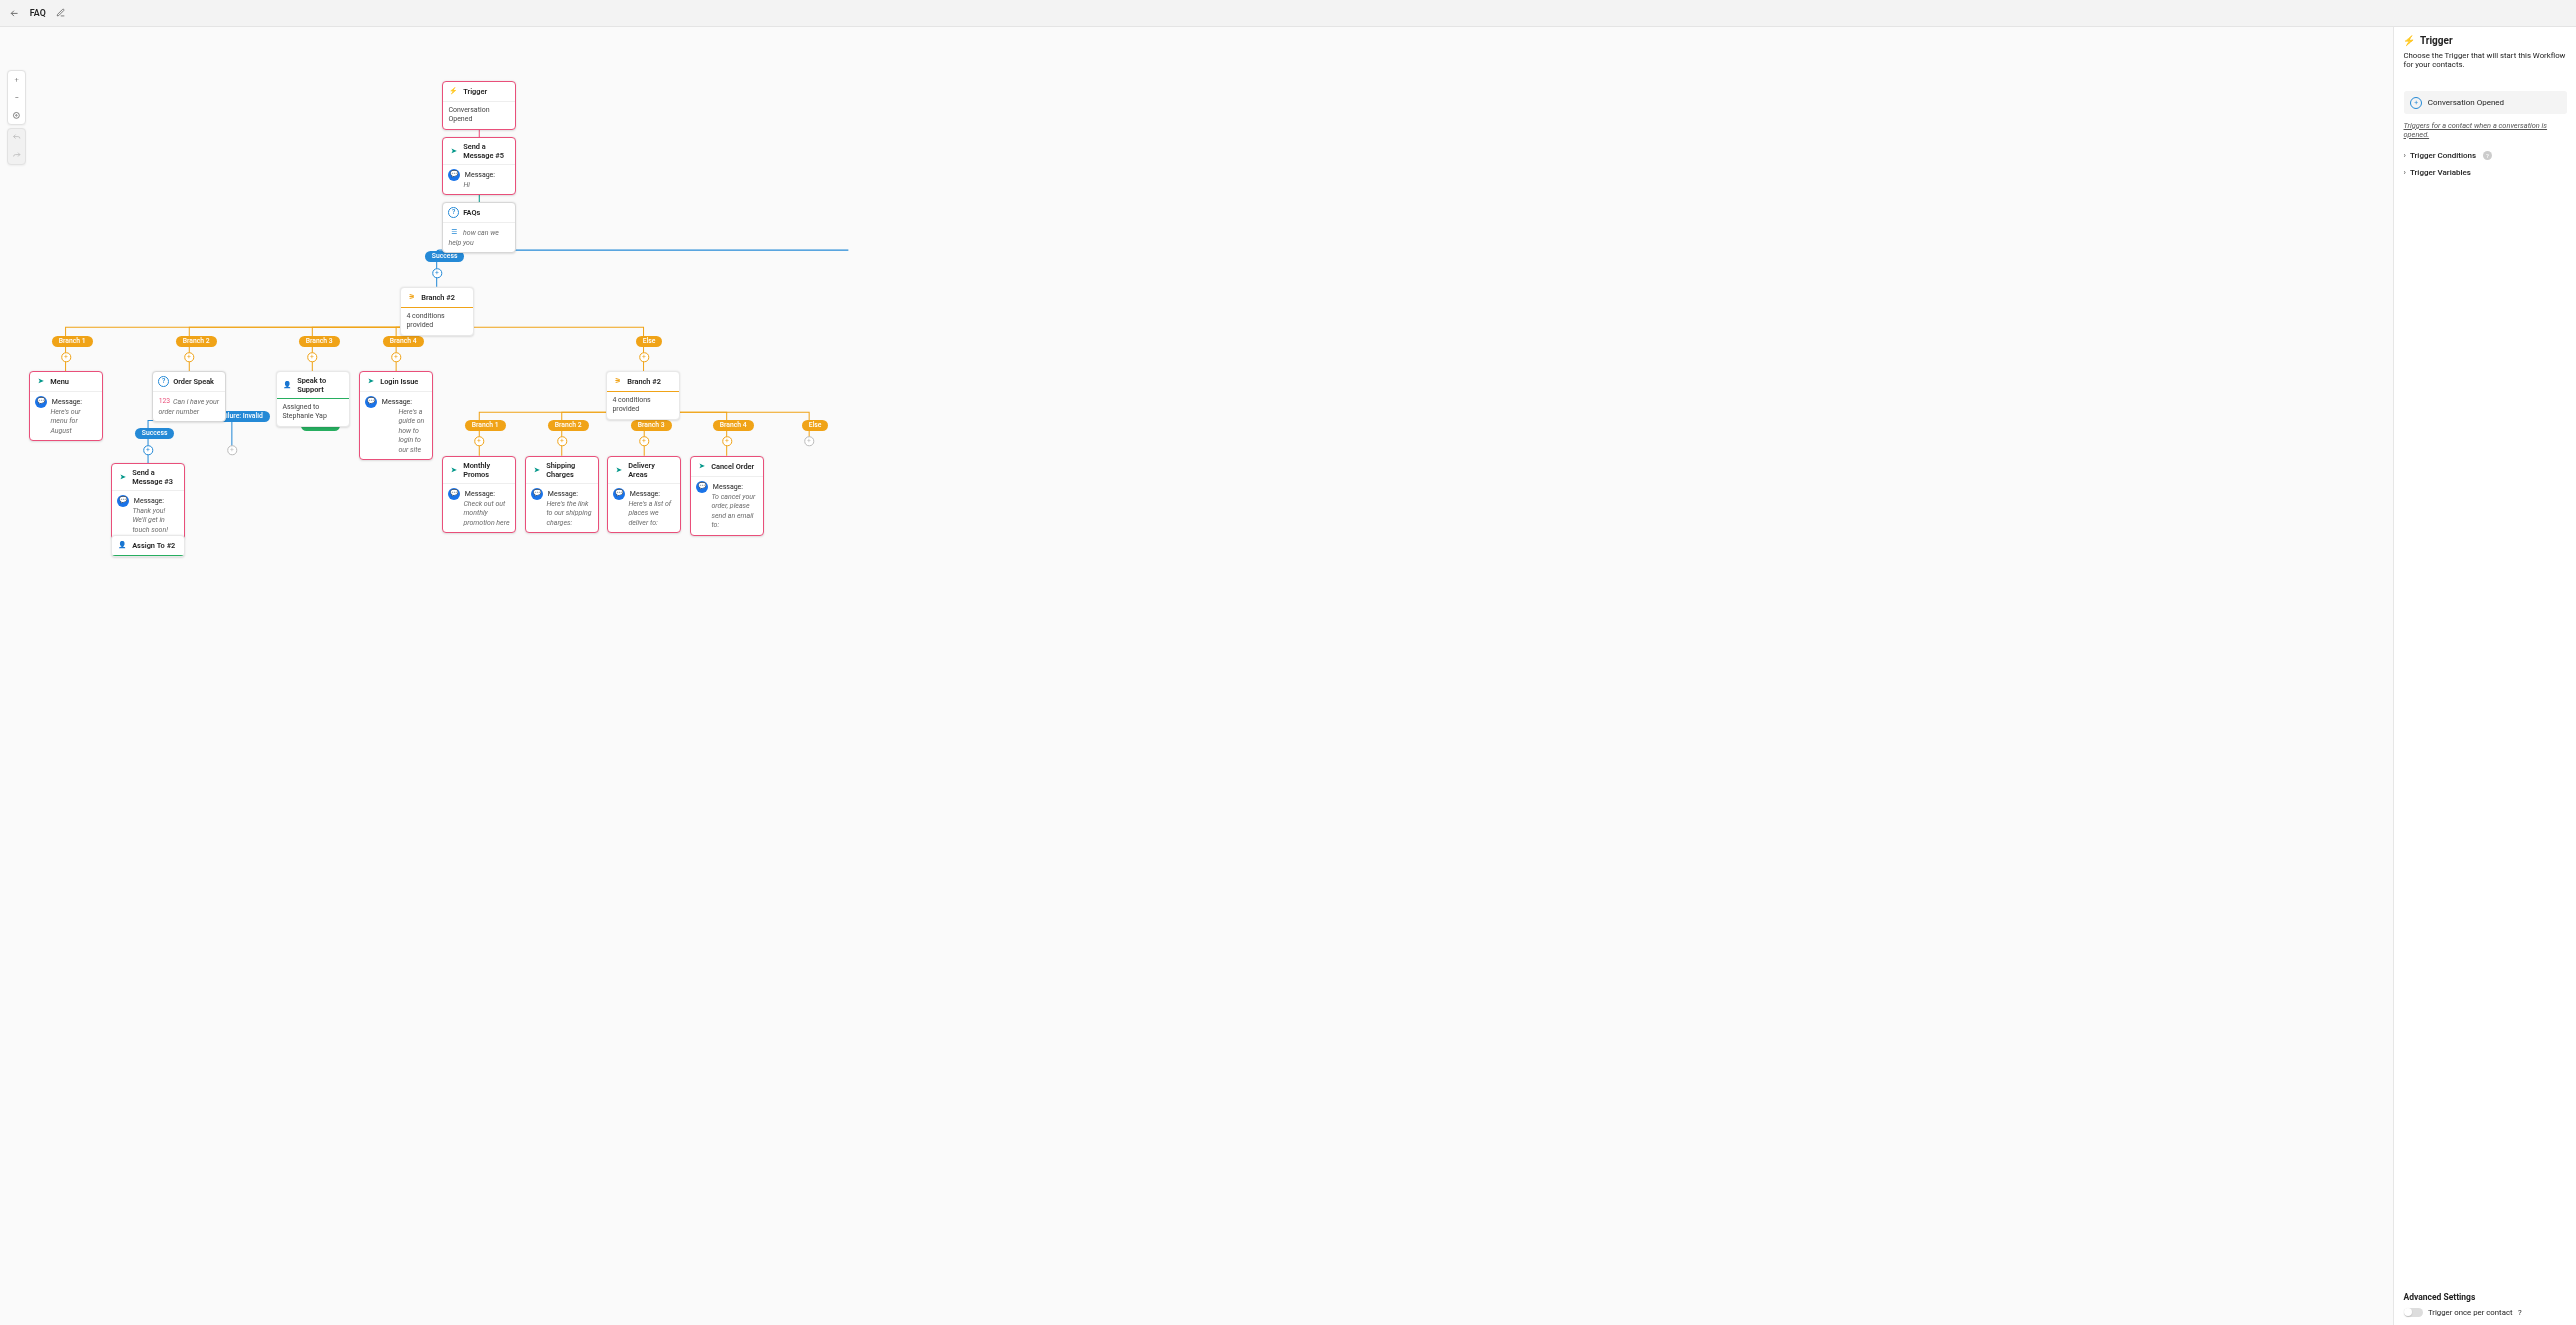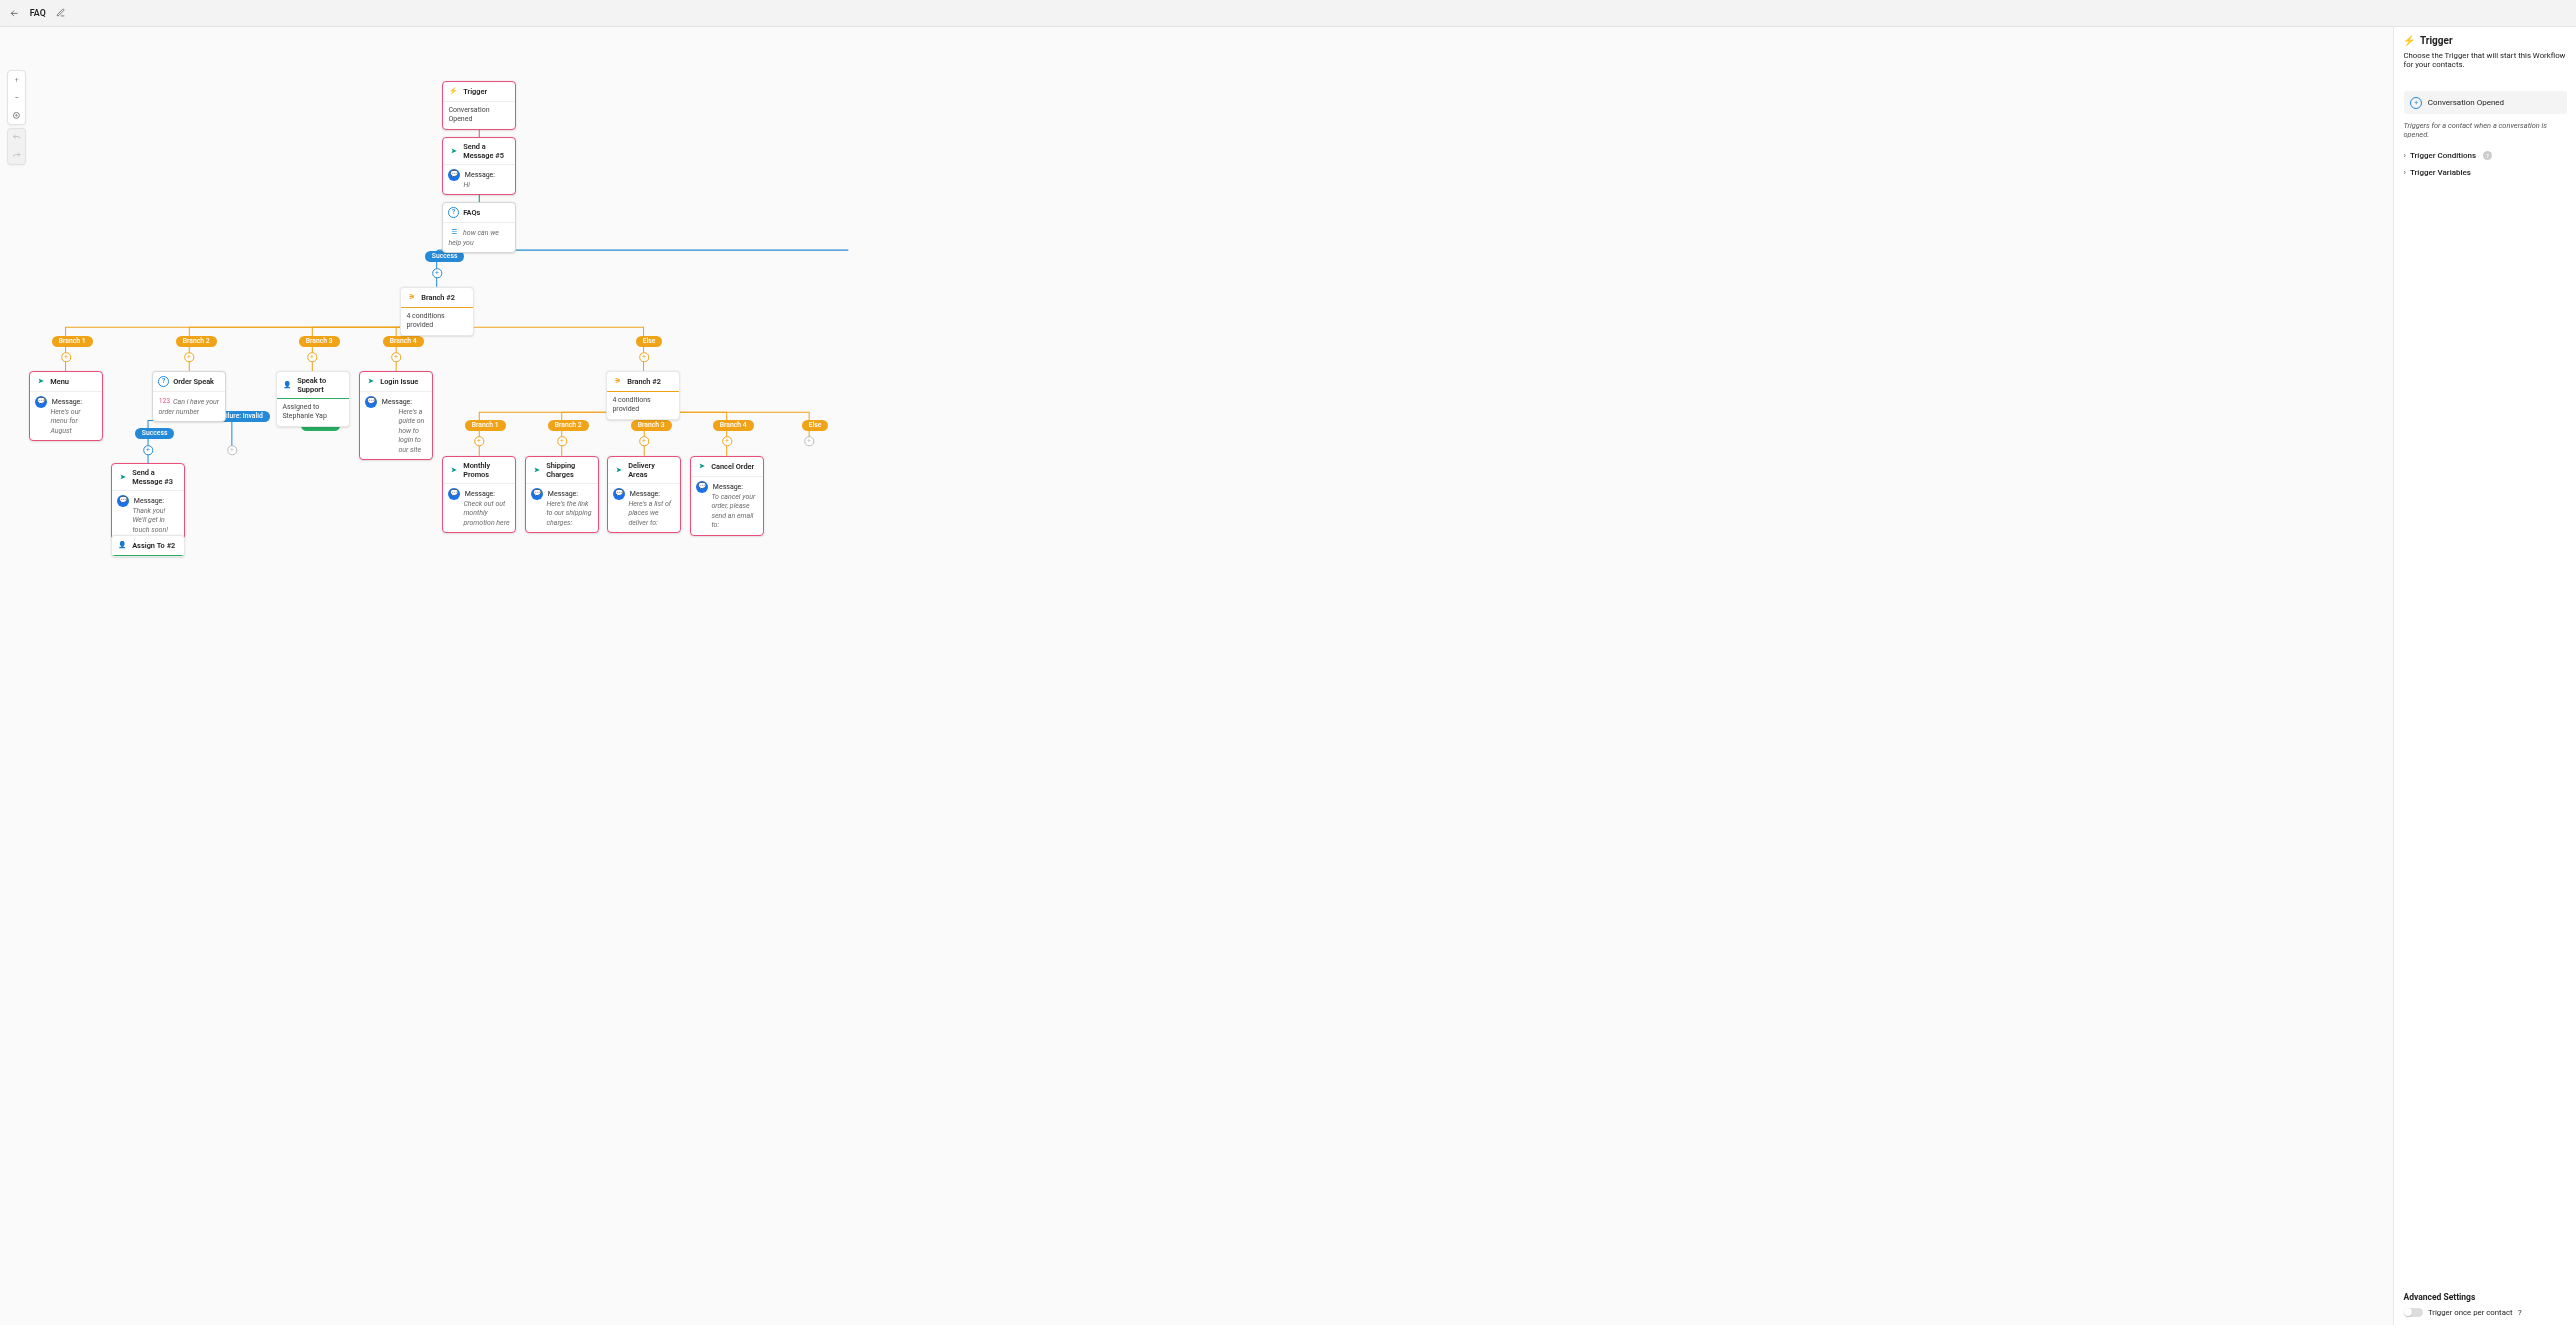--- a/index.html
+++ b/index.html
@@ -52,21 +52,21 @@
   .add-btn.blue { border-color:#2489d6; color:#2489d6;}
   .add-btn.yellow { border-color:#f0a317; color:#f0a317;}
   .add-btn.gray { border-color:#bbb; color:#bbb;}
 
   
   .panel { width:183px; background:#fff; border-left:0.7px solid #e6e6e6; padding:8px 9.5px; display:flex; flex-direction:column; font-size:8px;}
   .panel .phdr { display:flex; align-items:center; gap:4px; font-size:10px; font-weight:700; margin-bottom:5.4px;}
   .panel .desc { font-size:7.8px; color:#222; margin-bottom:22px;}
   .trigger-box { background:#f4f4f4; border-radius:2.7px; padding:5.4px 6.8px; display:flex; align-items:center; gap:5.4px; margin-bottom:6.8px;}
   .trigger-box .ic { width:12px;height:12px;border:1px solid #2489d6;border-radius:50%;display:inline-flex;align-items:center;justify-content:center;color:#2489d6;font-size:6.8px;}
-  .panel .hint { font-style:italic; font-size:7.4px; color:#555; margin-bottom:8px;}
+  .panel .hint { font-style:italic; font-size:7.4px; color:#555; margin-bottom:8px;text-decoration:underline;}
   .collapser { display:flex; align-items:center; gap:4px; font-size:8px; font-weight:500; padding:4px 0; cursor:pointer;}
   .collapser .chev { color:#666;}
   .collapser .q { width:9.5px;height:9.5px;border-radius:50%;background:#ccc;color:#fff;display:inline-flex;align-items:center;justify-content:center;font-size:6px;margin-left:2.7px;}
   .panel .spacer { flex:1; }
   .panel .adv-title { font-weight:700; font-size:8.5px; margin:5.4px 0;}
   .toggle-row { display:flex; align-items:flex-start; gap:5.4px; font-size:7.8px;}
   .toggle { width:19px; height:9.5px; border-radius:5.4px; background:#ddd; position:relative;}
   .toggle::after { content:""; width:8px;height:8px;border-radius:50%;background:#fff;position:absolute;top:0.7px;left:0.7px;box-shadow:0 0.7px 1.4px rgba(0,0,0,.2);}
 
   svg.connectors { position:absolute; inset:0; width:100%; height:100%; pointer-events:none;}

